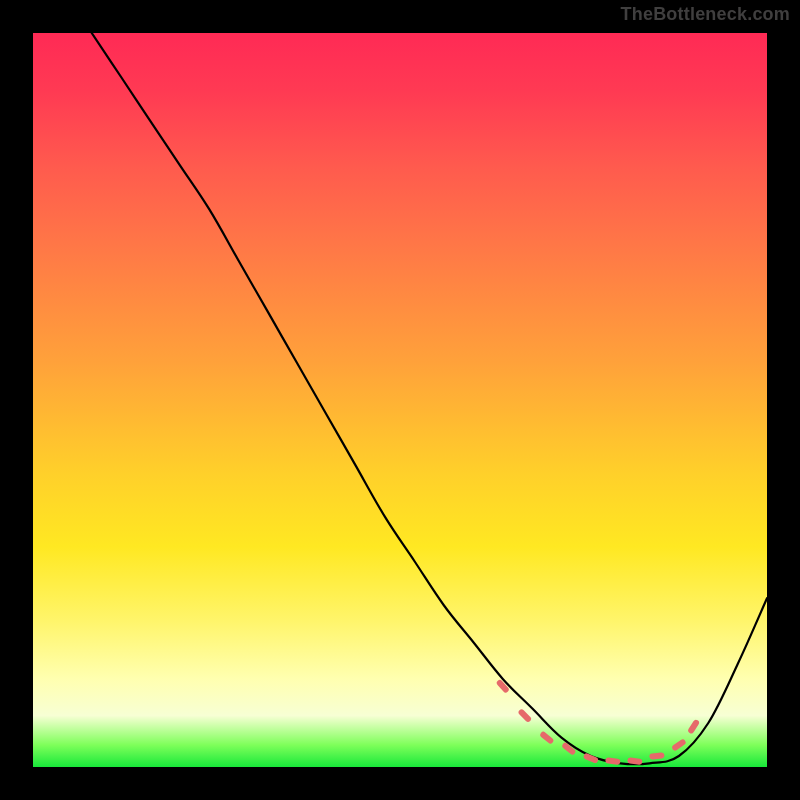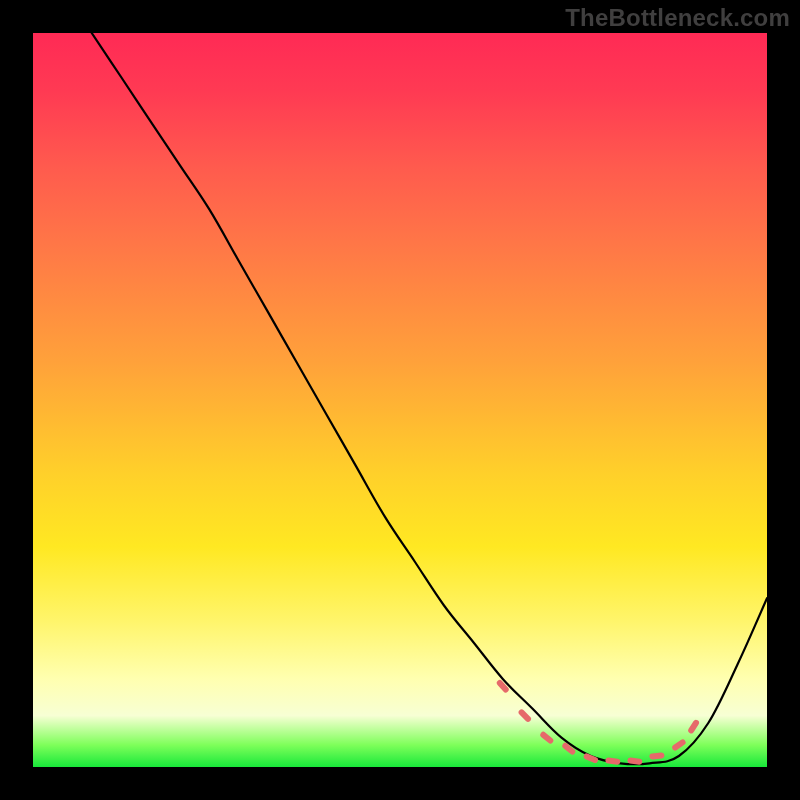--- a/index.html
+++ b/index.html
@@ -15,21 +15,21 @@
     position: relative;
     width: 800px;
     height: 800px;
     background: #000;
   }
   .watermark {
     position: absolute;
     top: 4px;
     right: 10px;
     color: #403f3f;
-    font-size: 24px;
+    font-size: 18px;
     font-weight: 600;
     letter-spacing: 0.2px;
     z-index: 30;
     user-select: none;
   }
   .plot-area {
     position: absolute;
     left: 33px;
     top: 33px;
     width: 734px;

